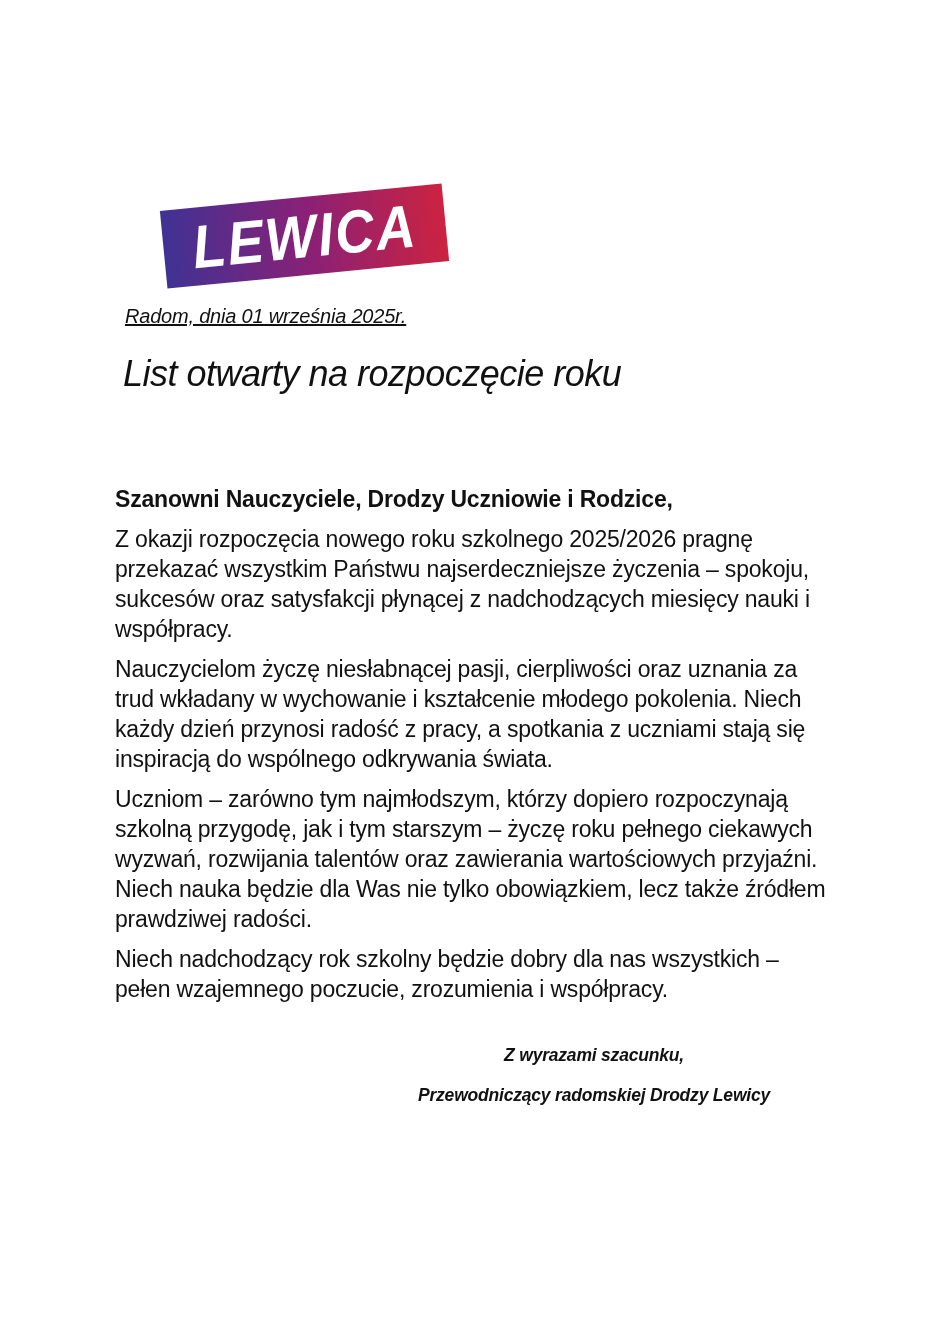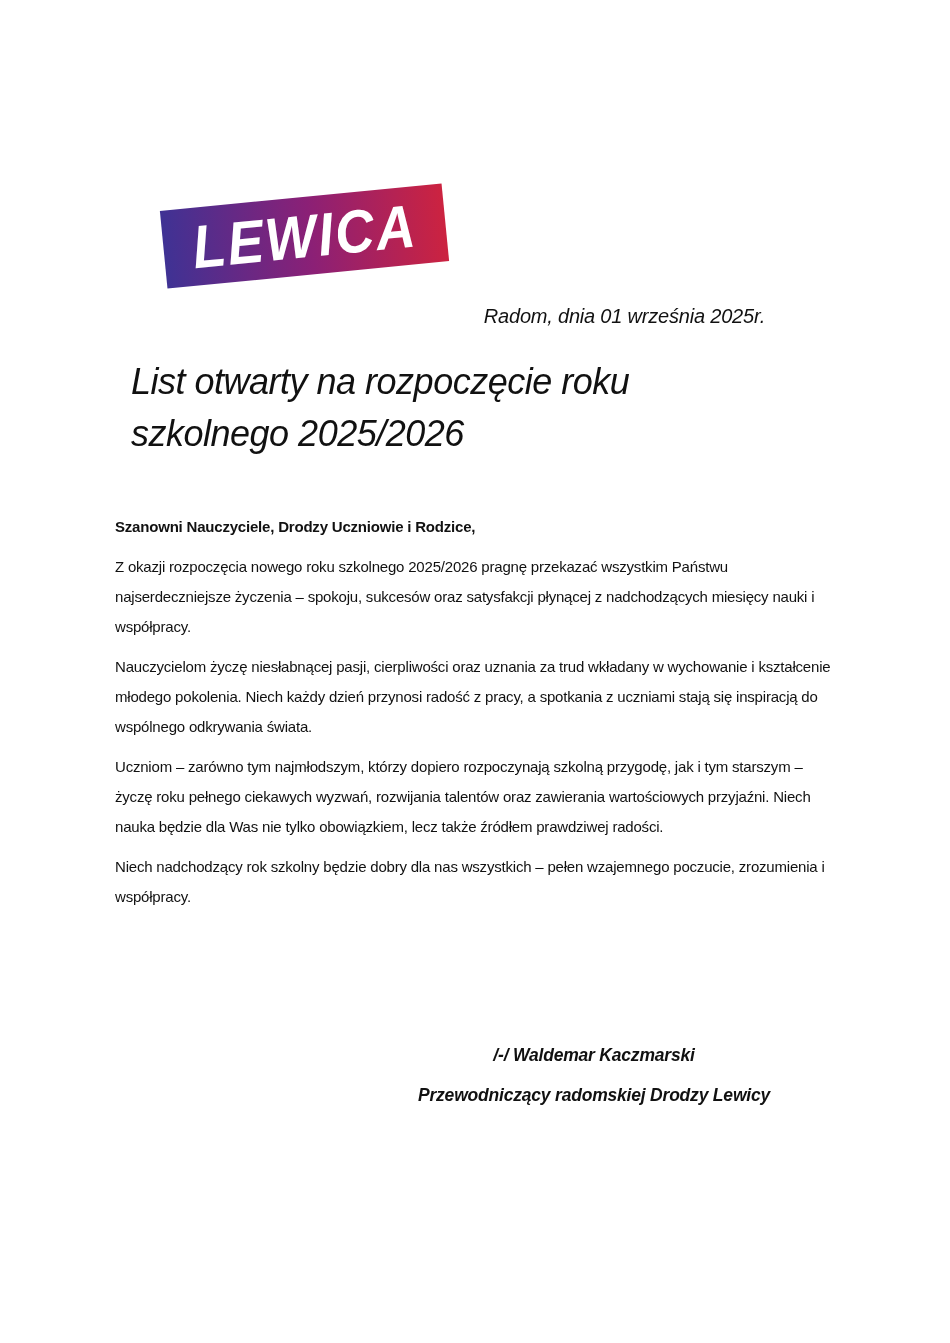--- a/index.html
+++ b/index.html
@@ -35,49 +35,49 @@
     font-size: 54px;
     letter-spacing: 2px;
     color: #ffffff;
     transform: scaleY(1.12);
     line-height: 1;
     white-space: nowrap;
   }
   
   .date-line {
     position: absolute;
-    left: 100px;
+    left: 125px;
     top: 303px;
     width: 665px;
-    text-align: right;
     font-style: italic;
     font-size: 20px;
     line-height: 26px;
     letter-spacing: -0.2px;
+    text-decoration: underline;
   }
   
   .doc-title {
     position: absolute;
     left: 115px;
     top: 340px;
     width: 720px;
     font-style: italic;
     font-weight: normal;
     font-size: 36px;
     line-height: 52px;
     letter-spacing: -0.5px;
-    margin: 16px;
+    margin: 8px;
   }
   
   .content {
     position: absolute;
     left: 115px;
-    top: 512px;
+    top: 484px;
     width: 720px;
-    font-size: 15px;
+    font-size: 23px;
     line-height: 30px;
     letter-spacing: -0.2px;
   }
   .greeting {
     font-weight: bold;
     margin: 0 0 10px 0;
   }
   .content p.body-par {
     margin: 0 0 10px 0;
   }
@@ -104,29 +104,28 @@
 <div class="page">
 
   <div class="logo-banner">
     <span class="logo-text">LEWICA</span>
   </div>
 
   <div class="date-line">Radom, dnia 01 września 2025r.</div>
 
   <h1 class="doc-title">
     <span>List otwarty na rozpoczęcie roku</span><br>
-    <span>szkolnego 2025/2026</span>
   </h1>
 
   <div class="content">
     <p class="greeting">Szanowni Nauczyciele, Drodzy Uczniowie i Rodzice,</p>
     <p class="body-par">Z okazji rozpoczęcia nowego roku szkolnego 2025/2026 pragnę przekazać wszystkim Państwu najserdeczniejsze życzenia – spokoju, sukcesów oraz satysfakcji płynącej z nadchodzących miesięcy nauki i współpracy.</p>
     <p class="body-par">Nauczycielom życzę niesłabnącej pasji, cierpliwości oraz uznania za trud wkładany w wychowanie i kształcenie młodego pokolenia. Niech każdy dzień przynosi radość z pracy, a spotkania z uczniami stają się inspiracją do wspólnego odkrywania świata.</p>
     <p class="body-par">Uczniom – zarówno tym najmłodszym, którzy dopiero rozpoczynają szkolną przygodę, jak i tym starszym – życzę roku pełnego ciekawych wyzwań, rozwijania talentów oraz zawierania wartościowych przyjaźni. Niech nauka będzie dla Was nie tylko obowiązkiem, lecz także źródłem prawdziwej radości.</p>
     <p class="body-par">Niech nadchodzący rok szkolny będzie dobry dla nas wszystkich – pełen wzajemnego poczucie, zrozumienia i współpracy.</p>
   </div>
 
   <div class="signature">
-    <div>/-/  Waldemar Kaczmarski</div>
+    <div>Z wyrazami szacunku,</div>
     <div>Przewodniczący radomskiej Drodzy Lewicy</div>
   </div>
 
 </div>
 
 </body></html>

